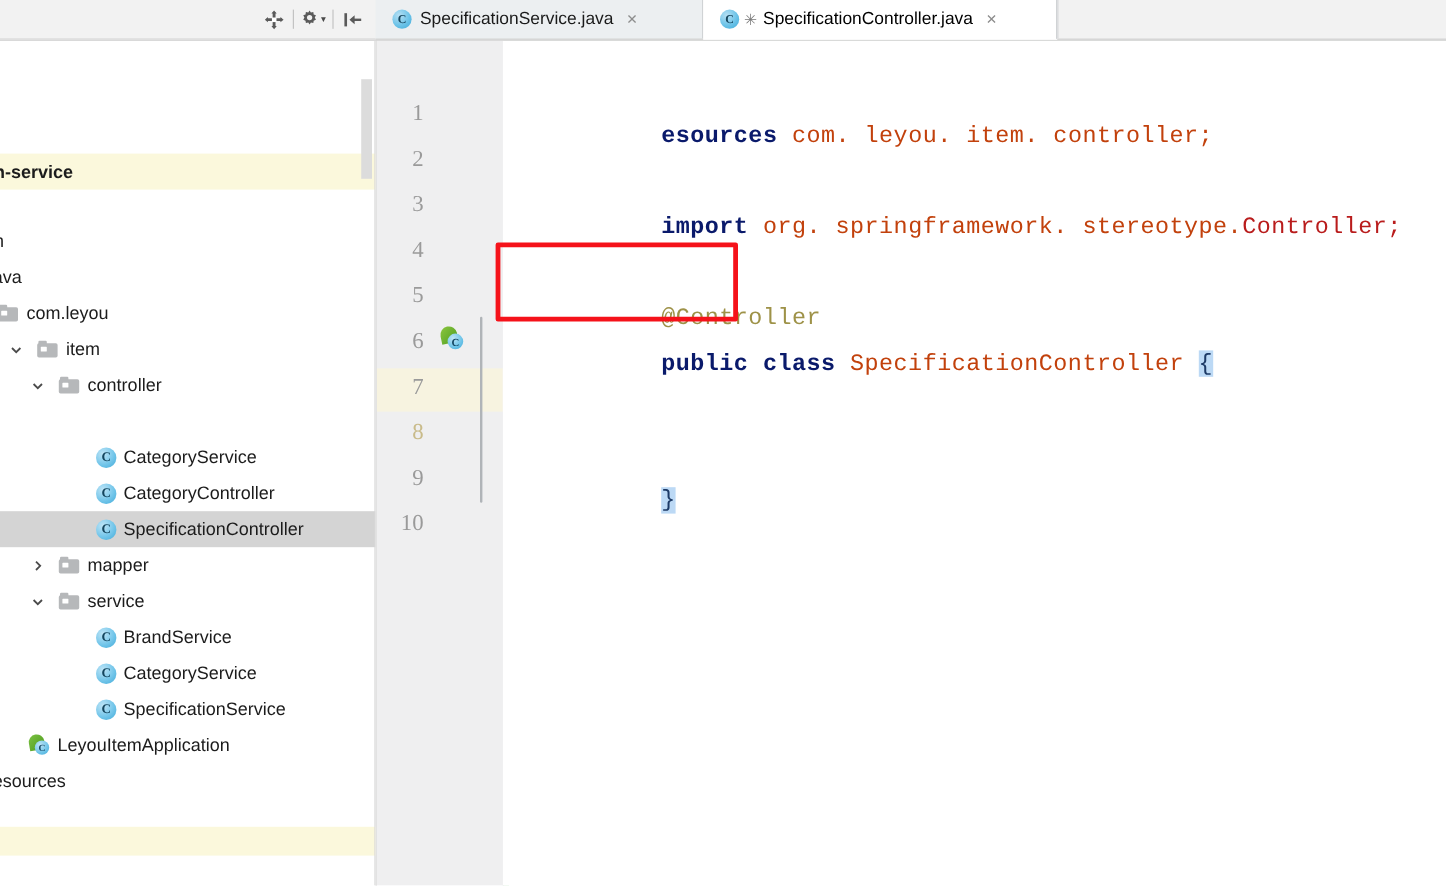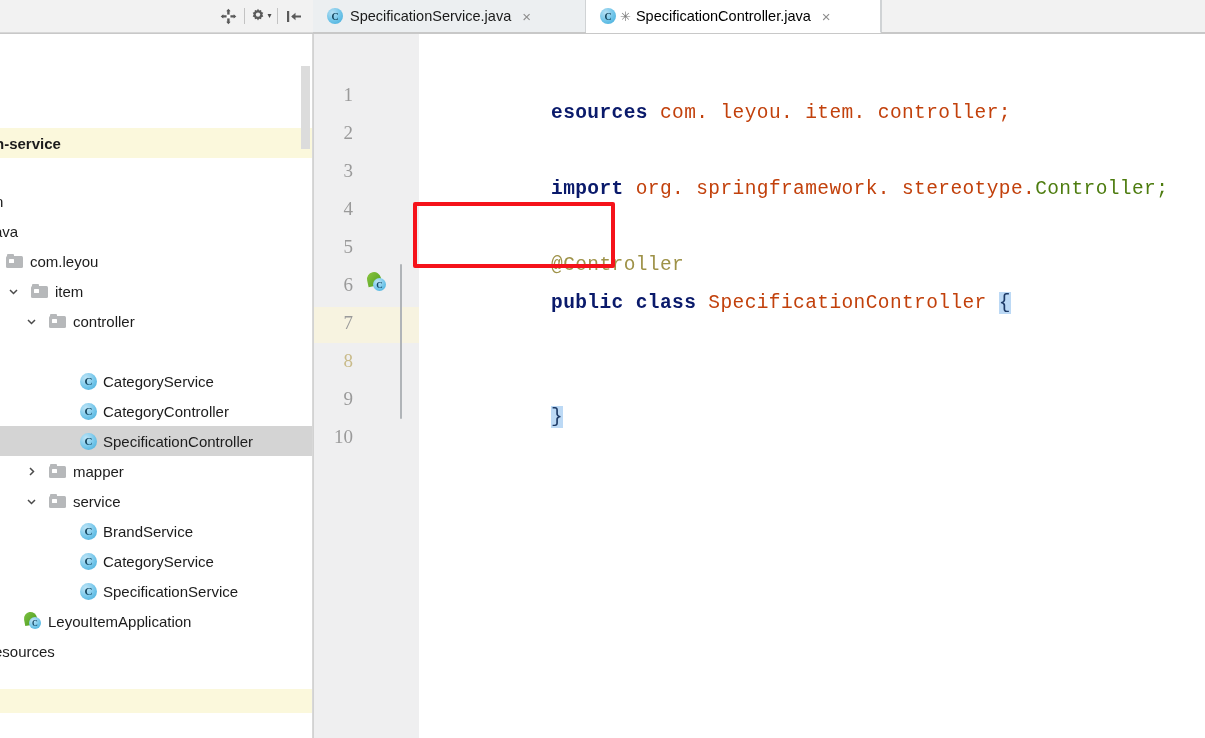--- a/index.html
+++ b/index.html
@@ -275,21 +275,21 @@
     left: 0;
     white-space: pre;
     font-family: "Liberation Mono", monospace;
     font-size: 19.5px;
     line-height: 1;
     letter-spacing: 0.4px;
   }
   .kw    { color: #0a1a6b; font-weight: bold; }
   .plain { color: #c2410c; }
   .anno  { color: #9e9248; }
-  .unused{ color: #4d7c0f; }
+  .unused{ color: #b91c1c; }
   .brace-sel { background: #bcd9f5; color: #1d3a66; }
 
   
   .red-box {
     position: absolute;
     border: 4px solid #f5121a;
     border-radius: 2px;
     pointer-events: none;
     z-index: 30;
   }
@@ -366,21 +366,21 @@
         </div>
 
         <div class="tree-row clip" style="position:absolute;top:152px;left:0;right:0;">
           <span class="tree-label" style="margin-left:-5px;">n</span>
         </div>
 
         <div class="tree-row clip" style="position:absolute;top:182px;left:0;right:0;">
           <span class="tree-label" style="margin-left:-6px;">ava</span>
         </div>
 
-        <div class="tree-row clip" style="position:absolute;top:212px;left:0;right:4px;padding-left:8px;">
+        <div class="tree-row clip" style="position:absolute;top:212px;left:0;right:4px;padding-left:0px;">
           <span class="folder-icon" style="margin-left:-2px;">
               <span class="folder-win"></span>
             </span>
           <span class="tree-label">com.leyou</span>
         </div>
 
         <div class="tree-row" style="position:absolute;top:242px;left:0;right:0;padding-left:4px;">
           <span class="twisty">
             <svg width="11" height="11" viewBox="0 0 11 11">
                 <polyline points="2,4 5.5,7.5 9,4" fill="none" stroke="#4b4b4b" stroke-width="1.5"></polyline>

